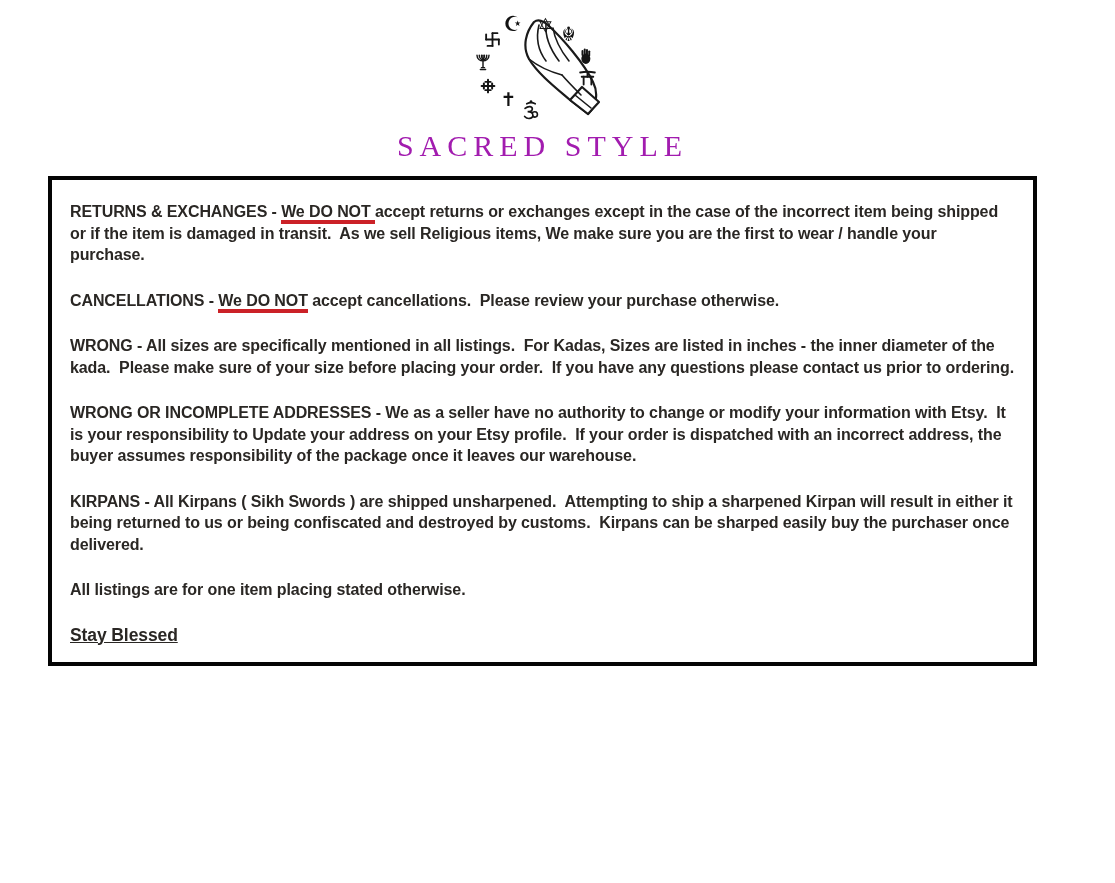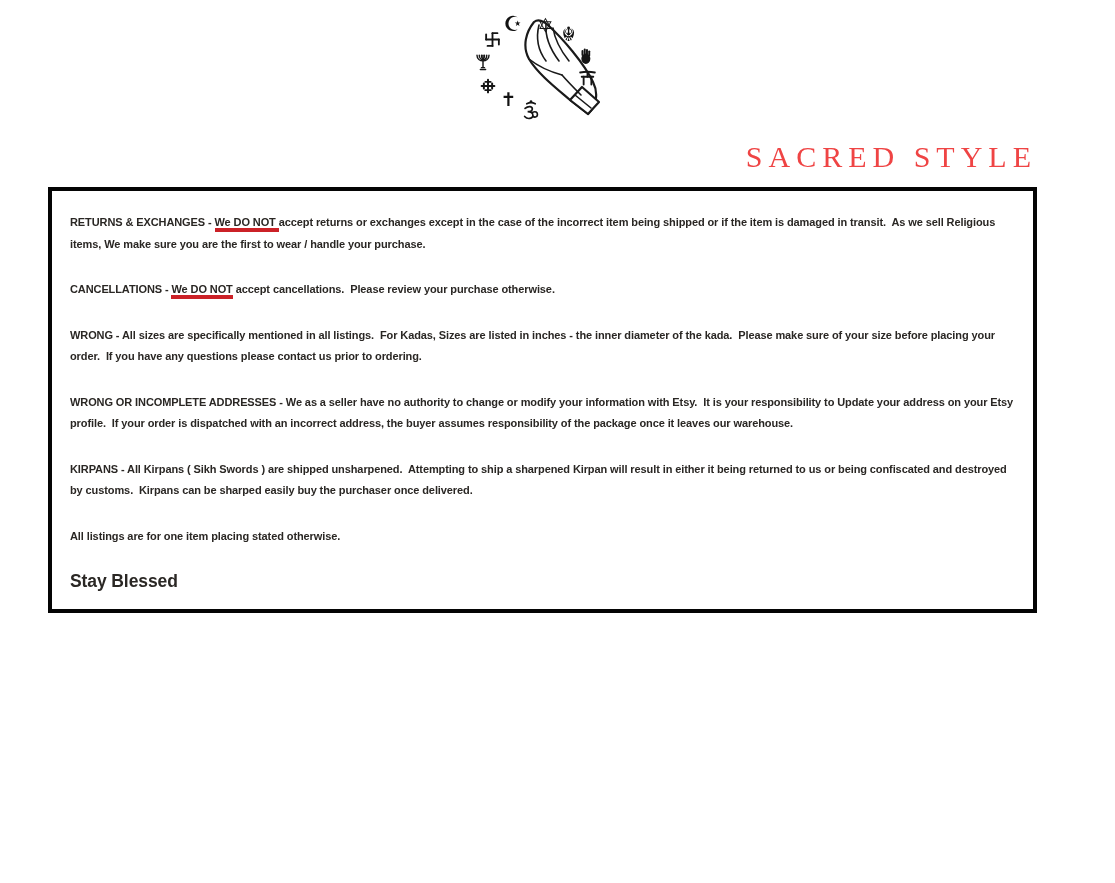--- a/index.html
+++ b/index.html
@@ -16,29 +16,29 @@
   .s-khanda{left:94px;top:10px;font-size:20px;}
   .s-cross{left:33px;top:76px;font-size:19px;}
   .svgsym{position:absolute;}
   .s-hand{left:109px;top:32px;}
   .s-torii{left:110px;top:55px;}
   .s-om{left:52px;top:86px;}
   .s-crosslet{left:11px;top:63px;}
   .s-menorah{left:6px;top:38px;}
   .s-swastika{left:16px;top:17px;}
   .hands{position:absolute;left:28px;top:2px;}
-  .brand{margin-top:12px;text-align:right;font-family:"Liberation Serif",serif;
-         font-size:30px;letter-spacing:6px;color:#ef4444;white-space:nowrap;}
+  .brand{margin-top:1px;text-align:center;font-family:"Liberation Serif",serif;
+         font-size:30px;letter-spacing:6px;color:#a21caf;white-space:nowrap;}
 
   
   .policy-box{margin-top:13px;width:989px;box-sizing:border-box;border:4px solid #040404;
               background:#ffffff;padding:21px 18px 16px 18px;}
-  .policy-box p{margin:0 0 24px 0;font-size:11px;line-height:21.5px;font-weight:bold;
+  .policy-box p{margin:0 0 24px 0;font-size:16px;line-height:21.5px;font-weight:bold;
                 color:#2a2724;white-space:pre-wrap;letter-spacing:-0.1px;}
-  .policy-box p.signoff{font-size:17.5px;margin-bottom:0;margin-top:6px;}
+  .policy-box p.signoff{font-size:17.5px;margin-bottom:0;margin-top:6px;text-decoration:underline;}
   .red-underline{border-bottom:4px solid #cb2127;}
 </style>
 </head>
 <body>
 
 <div class="content">
 
   <div class="logo">
     <div class="emblem">
 

